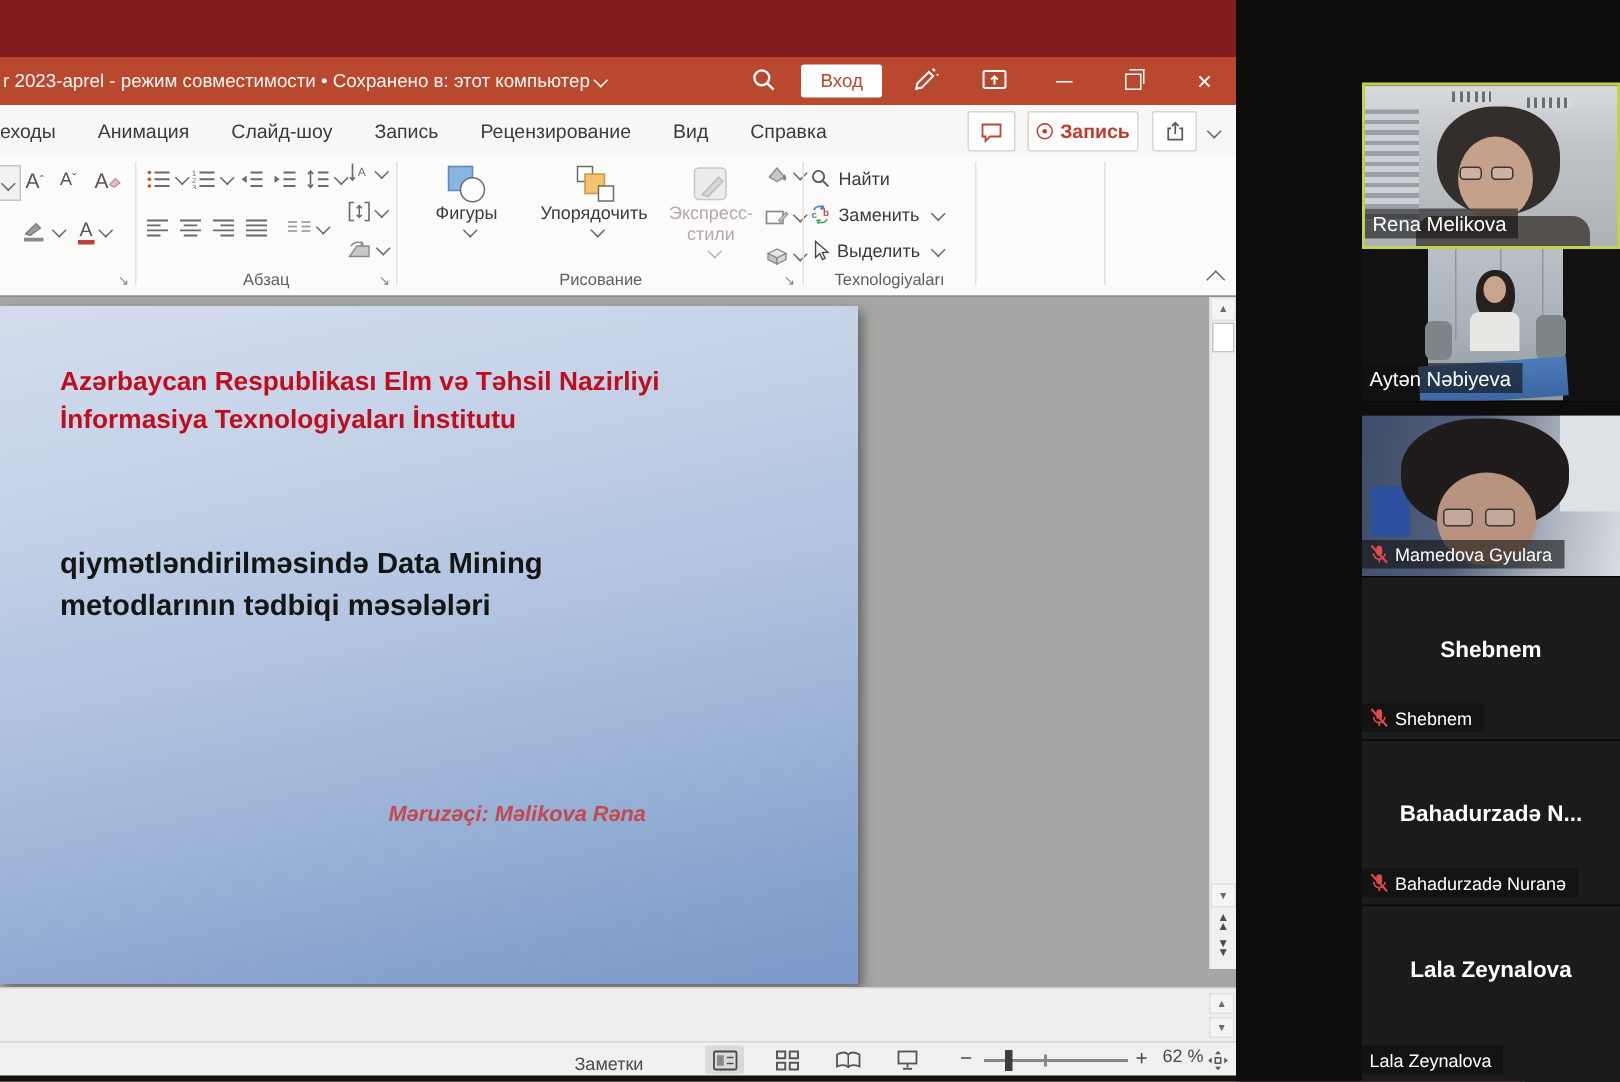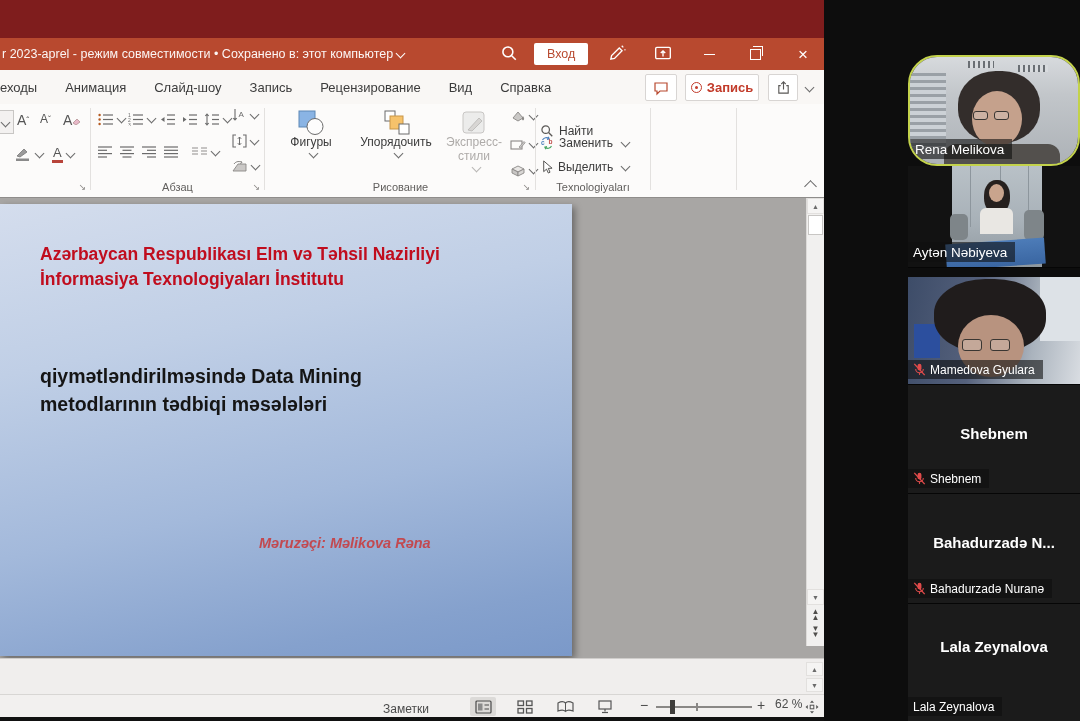--- a/index.html
+++ b/index.html
@@ -392,21 +392,21 @@
               <path d="M14 5 V9 L8 12 V8 Z" fill="#d8d6d4" stroke="#8a8886" stroke-width=".9"></path>
             </svg>
             <span class="chv"></span>
           </span>
         <span class="glabel">Рисование</span>
         <span class="launcher">↘</span>
       </div>
       <div class="gdiv" style="left:535px;"></div>
 
       <div class="group" style="left:538px;width:110px;">
-        <span class="edit-item" style="left:2px;top:20px;align-items:center;">
+        <span class="edit-item" style="left:2px;top:8px;align-items:center;">
           <svg width="14" height="14" viewBox="0 0 16 16">
               <circle cx="6.5" cy="6.5" r="4.3" fill="none" stroke="#5a5856" stroke-width="1.4"></circle>
               <line x1="9.8" y1="9.8" x2="14" y2="14" stroke="#5a5856" stroke-width="1.5"></line>
             </svg>
           <span>Найти</span>
         </span>
         <span class="edit-item" style="left:2px;top:32px;">
           <svg width="14" height="14" viewBox="0 0 14 14">
               <path d="M2.5 4 a4 4 0 0 1 6.5 -1.2 M8.2 0.8 L9.2 2.9 L7 3.4" fill="none" stroke="#4f81bd" stroke-width="1.1"></path>
               <path d="M11.5 10 a4 4 0 0 1 -6.5 1.2 M5.8 13.2 L4.8 11.1 L7 10.6" fill="none" stroke="#4aa564" stroke-width="1.1"></path>
@@ -526,21 +526,21 @@
             <path d="M7 0.5 L9 2.8 H5 Z M7 13.5 L5 11.2 H9 Z M0.5 7 L2.8 5 V9 Z M13.5 7 L11.2 9 V5 Z" fill="#555"></path>
             <rect x="5.2" y="5.2" width="3.6" height="3.6" fill="none" stroke="#555"></rect>
           </svg>
       </span>
     </div>
     <div class="strip"></div>
   </div>
 
   <div class="panel">
 
-    <div class="tile active" style="top:55px;height:111px;border-radius:29px;">
+    <div class="tile active" style="top:55px;height:111px;">
       <div class="scene scene-rena">
         <span class="vent" style="left:58px;top:4px;width:26px;"></span>
         <span class="vent" style="left:108px;top:8px;width:30px;"></span>
         <span class="blinds"></span>
         <span class="hair" style="left:48px;top:14px;width:82px;height:72px;"></span>
         <span class="face" style="left:62px;top:34px;width:50px;height:56px;"></span>
         <span class="lens" style="left:63px;top:54px;"></span>
         <span class="lens" style="left:84px;top:54px;"></span>
         <span class="shoulders" style="left:34px;bottom:-6px;width:116px;height:26px;"></span>
       </div>

